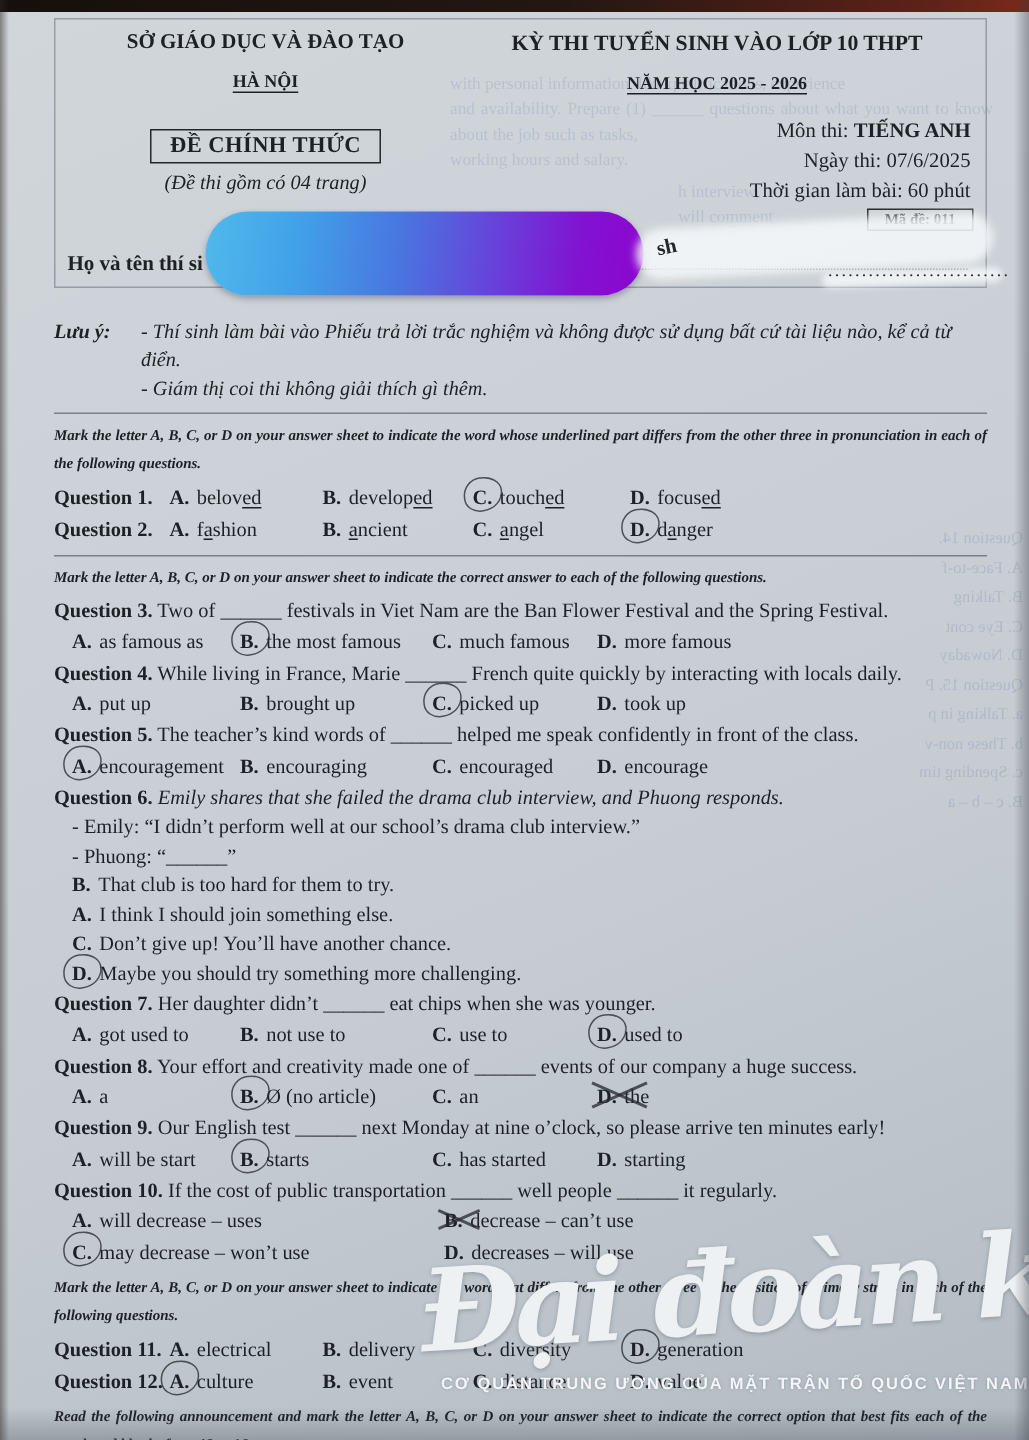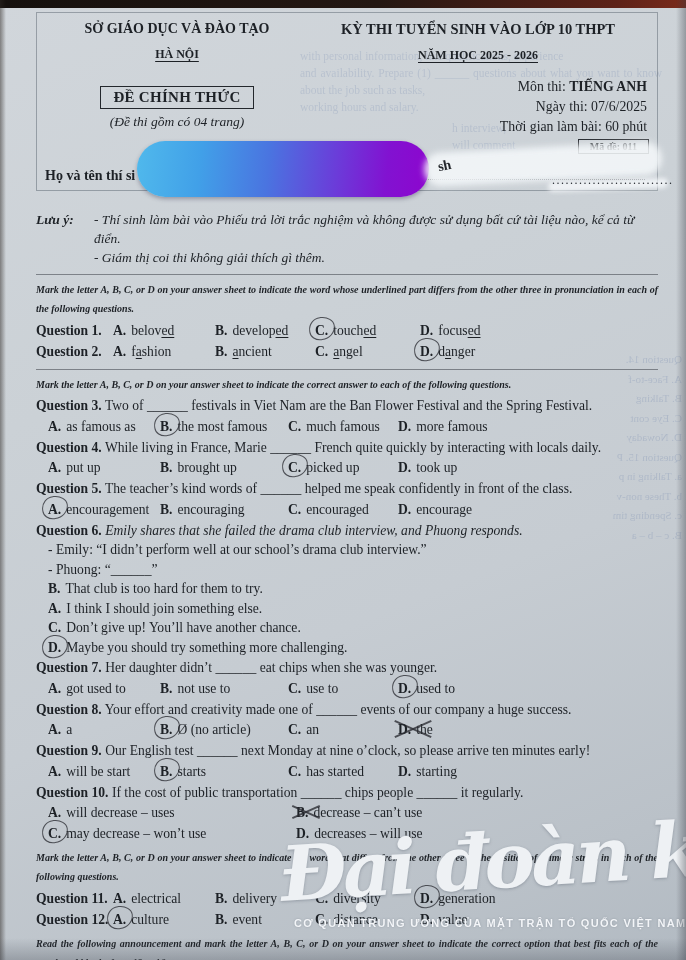--- a/index.html
+++ b/index.html
@@ -241,21 +241,21 @@
       <div class="stem"><b>Question 9.</b> <span>Our English test ______ next Monday at nine o’clock, so please arrive ten minutes early!</span></div>
       <div class="optrow">
         <span class="opt"><b class="ol">A.</b><span>will be start</span></span>
         <span class="opt"><b class="ol circle">B.</b><span>starts</span></span>
         <span class="opt"><b class="ol">C.</b><span>has started</span></span>
         <span class="opt"><b class="ol">D.</b><span>starting</span></span>
       </div>
     </div>
 
     <div class="qblock">
-      <div class="stem"><b>Question 10.</b> <span>If the cost of public transportation ______ chips people ______ it regularly.</span></div>
+      <div class="stem"><b>Question 10.</b> <span>If the cost of public transportation ______ well people ______ it regularly.</span></div>
       <div class="optrow2">
         <span class="opt"><b class="ol">A.</b><span>will decrease – uses</span></span>
         <span class="opt"><b class="ol cross">B.</b><span>decrease – can’t use</span></span>
       </div>
       <div class="optrow2">
         <span class="opt"><b class="ol circle">C.</b><span>may decrease – won’t use</span></span>
         <span class="opt"><b class="ol">D.</b><span>decreases – will use</span></span>
       </div>
     </div>
 

